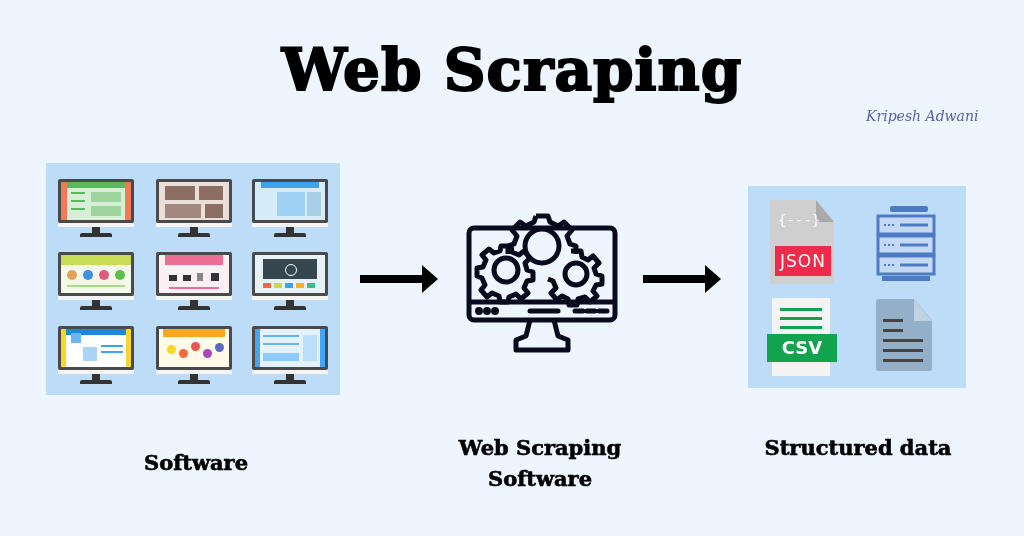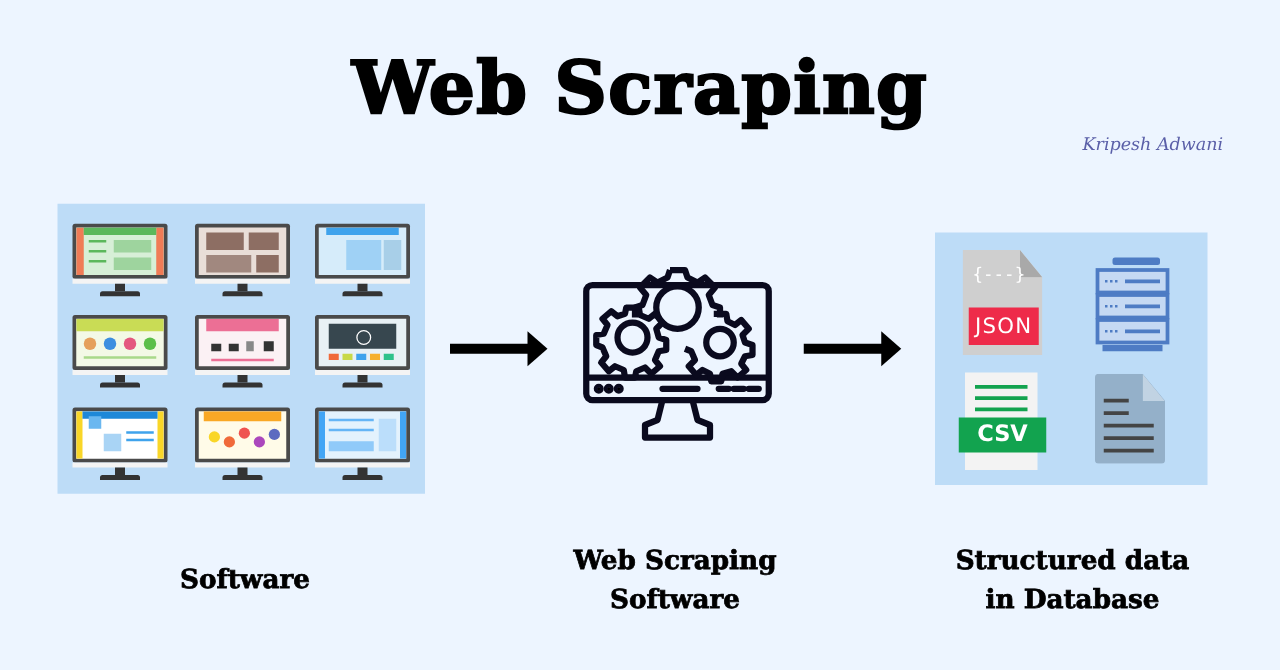--- a/index.html
+++ b/index.html
@@ -240,14 +240,13 @@
 
 <div class="label" style="left:96px;top:447px;width:200px;">
   <span>Software</span>
 </div>
 <div class="label" style="left:420px;top:432px;width:240px;">
   <div>Web Scraping</div>
   <div>Software</div>
 </div>
 <div class="label" style="left:740px;top:432px;width:236px;">
   <div>Structured data</div>
-  <div>in Database</div>
 </div>
 
 </body></html>

